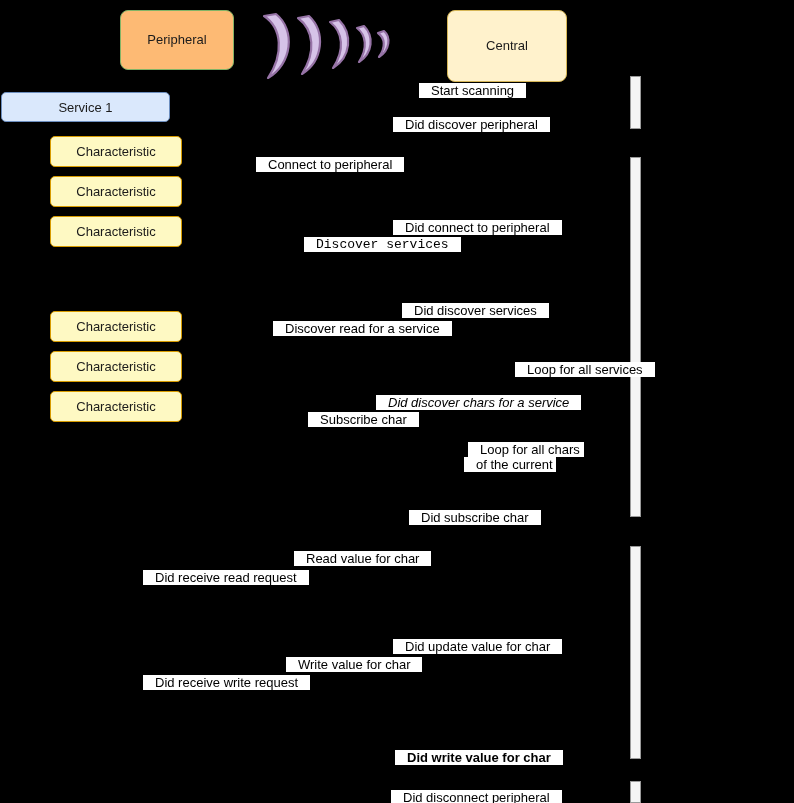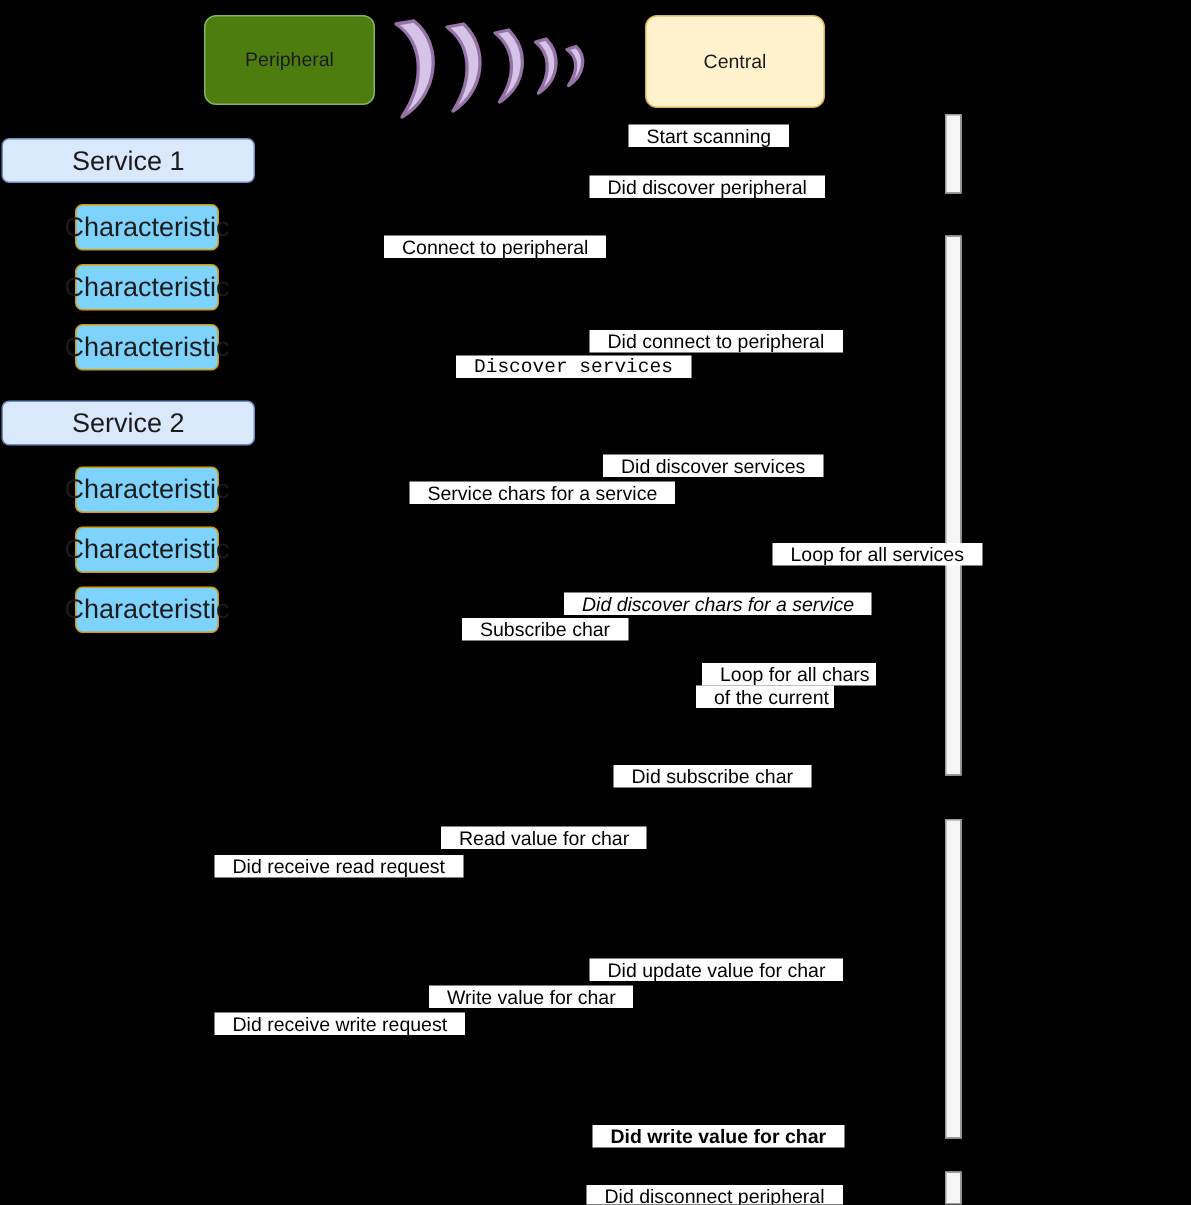--- a/index.html
+++ b/index.html
@@ -29,57 +29,57 @@
     box-sizing: border-box;
     display: flex;
     align-items: center;
     justify-content: center;
     font-size: 13px;
     color: #1b1b1b;
     text-align: center;
     line-height: 1.2;
   }
   .actor-peripheral {
-    left: 136px; top: 10px;
+    left: 120px; top: 10px;
     width: 114px; height: 60px;
-    background: #4d7c0f;
+    background: #fdba74;
     border: 1.2px solid #82b366;
   }
   .actor-central {
-    left: 430px; top: 10px;
-    width: 120px; height: 62px;
+    left: 447px; top: 10px;
+    width: 120px; height: 72px;
     background: #ffe6cc00;
     background: #fff2cc;
     border: 1.2px solid #d6b656;
   }
 
   
   .svc-box, .char-box {
     position: absolute;
     box-sizing: border-box;
     border-radius: 5px;
     display: flex;
     align-items: center;
     justify-content: center;
-    font-size: 18px;
+    font-size: 13px;
     color: #1b1b1b;
     text-align: center;
   }
   .svc-box {
     left: 1px;
     width: 169px;
     height: 30px;
     background: #dae8fc;
     border: 1.2px solid #6c8ebf;
   }
   .char-box {
     left: 50px;
-    width: 96px;
+    width: 132px;
     height: 31px;
-    background: #7dd3fc;
+    background: #fef9c3;
     border: 1.2px solid #d79b00;
   }
 
   
   .activation {
     position: absolute;
     left: 630px;
     width: 11px;
     background: #f5f5f5;
     border: 1px solid #9a9a9a;
@@ -139,23 +139,20 @@
   <div class="char-box" style="top:136px;">
     <span>Characteristic</span>
   </div>
   <div class="char-box" style="top:176px;">
     <span>Characteristic</span>
   </div>
   <div class="char-box" style="top:216px;">
     <span>Characteristic</span>
   </div>
 
-  <div class="svc-box" style="top:267px;">
-    <span>Service 2</span>
-  </div>
   <div class="char-box" style="top:311px;">
     <span>Characteristic</span>
   </div>
   <div class="char-box" style="top:351px;">
     <span>Characteristic</span>
   </div>
   <div class="char-box" style="top:391px;">
     <span>Characteristic</span>
   </div>
 
@@ -169,21 +166,21 @@
   <div class="msg" style="left:393px; top:117px;">Did discover peripheral</div>
 
   <div class="msg" style="left:256px; top:157px;">Connect to peripheral</div>
 
   <div class="msg" style="left:393px; top:220px;">Did connect to peripheral</div>
 
   <div class="msg" style="left:304px; top:237px;font-family:Liberation Mono, monospace;">Discover services</div>
 
   <div class="msg" style="left:402px; top:303px;">Did discover services</div>
 
-  <div class="msg" style="left:273px; top:321px;">Service chars for a service</div>
+  <div class="msg" style="left:273px; top:321px;">Discover read for a service</div>
 
   <div class="msg" style="left:515px; top:362px;">Loop for all services</div>
 
   <div class="msg" style="left:376px; top:395px;font-style:italic;">Did discover chars for a service</div>
 
   <div class="msg" style="left:308px; top:412px;">Subscribe char</div>
 
   <div class="msg center" style="left:468px; top:442px; width:116px;">Loop for all chars</div>
   <div class="msg center" style="left:464px; top:457px; width:92px;">of the current service</div>
 

